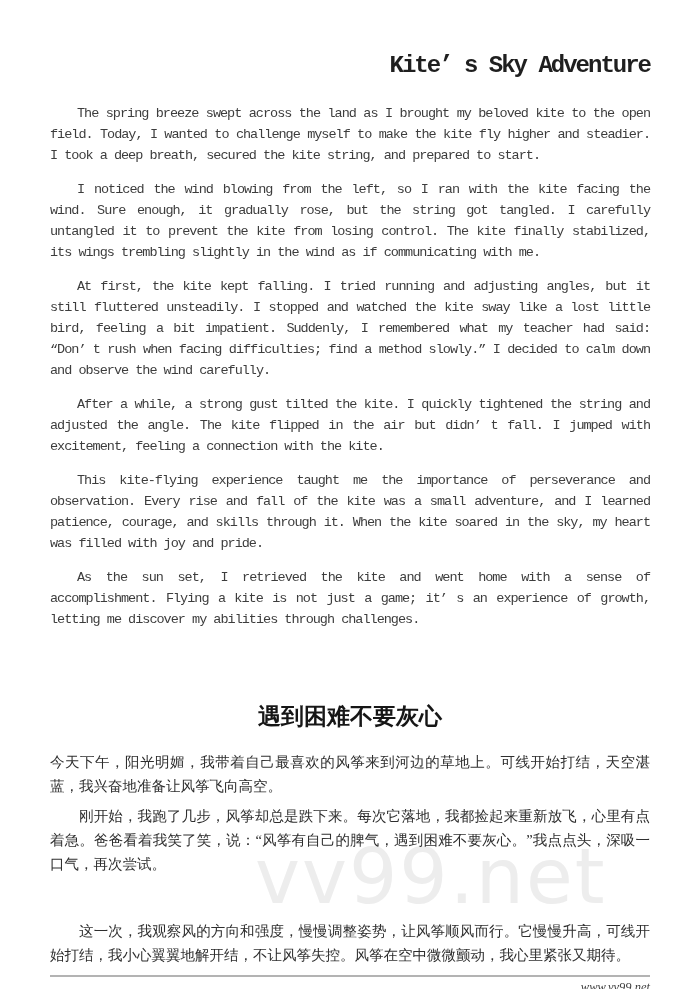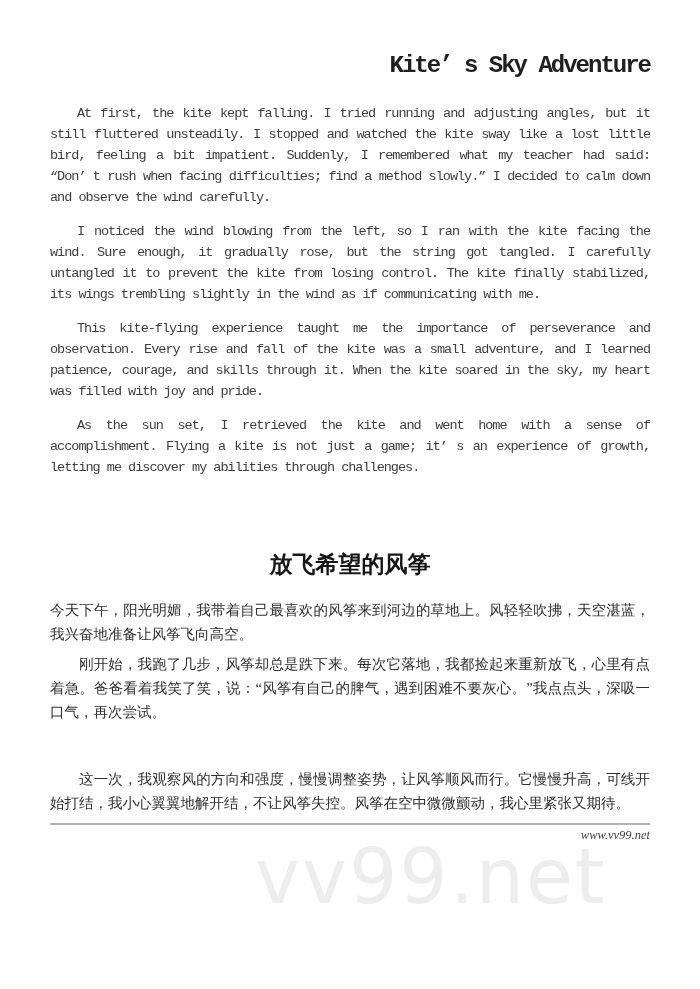--- a/index.html
+++ b/index.html
@@ -89,27 +89,29 @@
   }
 </style>
 </head>
 <body>
 
 <div class="page">
   <div class="watermark">vv99.net</div>
   <div class="content">
     <h1 class="en-title">Kite’ s Sky Adventure</h1>
     <div class="en-body">
+        <p>The spring breeze swept across the land as I brought my beloved kite to the open field. Today, I wanted to challenge myself to make the kite fly higher and steadier. I took a deep breath, secured the kite string, and prepared to start.</p>
+        <p>I noticed the wind blowing from the left, so I ran with the kite facing the wind. Sure enough, it gradually rose, but the string got tangled. I carefully untangled it to prevent the kite from losing control. The kite finally stabilized, its wings trembling slightly in the wind as if communicating with me.</p>
         <p>At first, the kite kept falling. I tried running and adjusting angles, but it still fluttered unsteadily. I stopped and watched the kite sway like a lost little bird, feeling a bit impatient. Suddenly, I remembered what my teacher had said: “Don’ t rush when facing difficulties; find a method slowly.” I decided to calm down and observe the wind carefully.</p>
-        <p>I noticed the wind blowing from the left, so I ran with the kite facing the wind. Sure enough, it gradually rose, but the string got tangled. I carefully untangled it to prevent the kite from losing control. The kite finally stabilized, its wings trembling slightly in the wind as if communicating with me.</p>
+        <p>After a while, a strong gust tilted the kite. I quickly tightened the string and adjusted the angle. The kite flipped in the air but didn’ t fall. I jumped with excitement, feeling a connection with the kite.</p>
         <p>This kite-flying experience taught me the importance of perseverance and observation. Every rise and fall of the kite was a small adventure, and I learned patience, courage, and skills through it. When the kite soared in the sky, my heart was filled with joy and pride.</p>
         <p>As the sun set, I retrieved the kite and went home with a sense of accomplishment. Flying a kite is not just a game; it’ s an experience of growth, letting me discover my abilities through challenges.</p>
       </div>
-    <h2 class="zh-title">放飞希望的风筝</h2>
+    <h2 class="zh-title">遇到困难不要灰心</h2>
     <div class="zh-body">
-        <p>今天下午，阳光明媚，我带着自己最喜欢的风筝来到河边的草地上。风轻轻吹拂，天空湛蓝，我兴奋地准备让风筝飞向高空。</p>
+        <p>今天下午，阳光明媚，我带着自己最喜欢的风筝来到河边的草地上。可线开始打结，天空湛蓝，我兴奋地准备让风筝飞向高空。</p>
         <p>刚开始，我跑了几步，风筝却总是跌下来。每次它落地，我都捡起来重新放飞，心里有点着急。爸爸看着我笑了笑，说：“风筝有自己的脾气，遇到困难不要灰心。”我点点头，深吸一口气，再次尝试。</p>
         <p>这一次，我观察风的方向和强度，慢慢调整姿势，让风筝顺风而行。它慢慢升高，可线开始打结，我小心翼翼地解开结，不让风筝失控。风筝在空中微微颤动，我心里紧张又期待。</p>
       </div>
     <div class="divider"></div>
     <div class="site-footer">www.vv99.net</div>
   </div>
 </div>
 
 </body></html>

